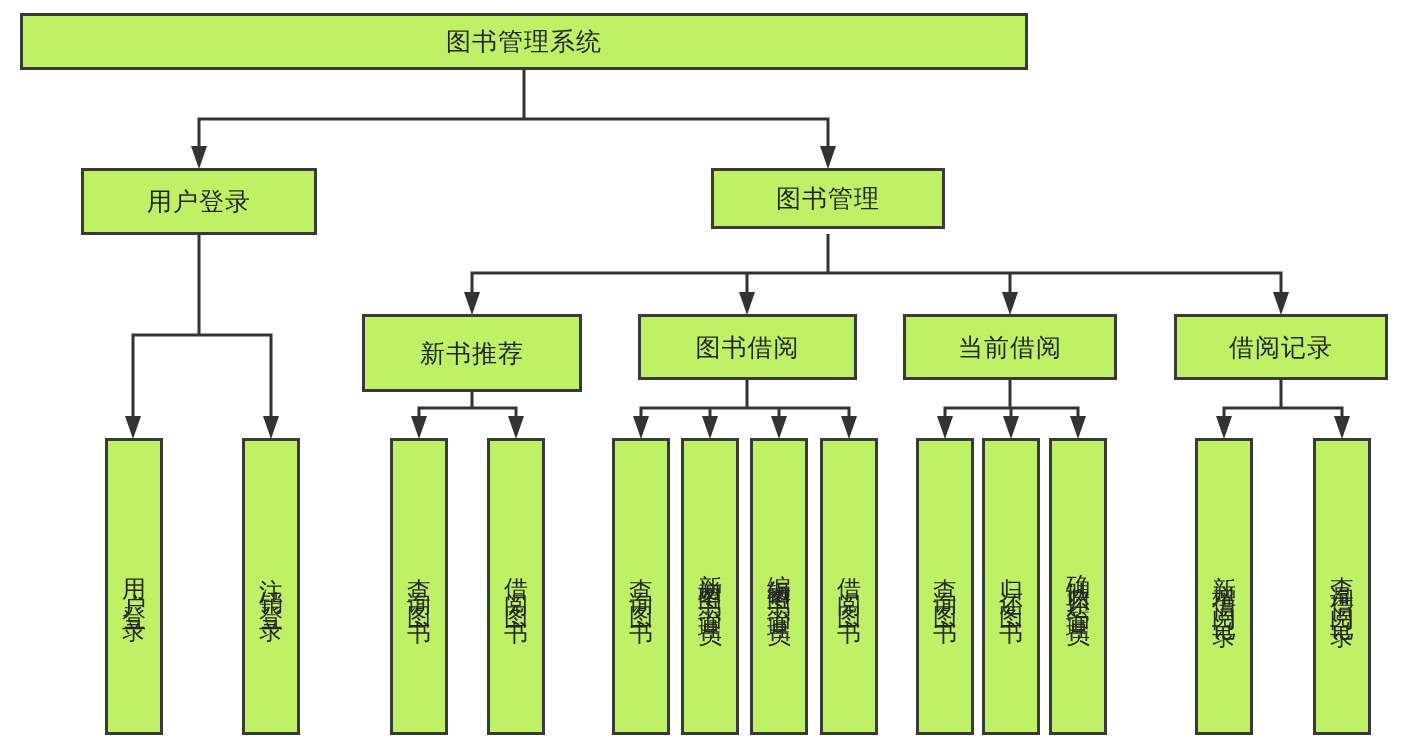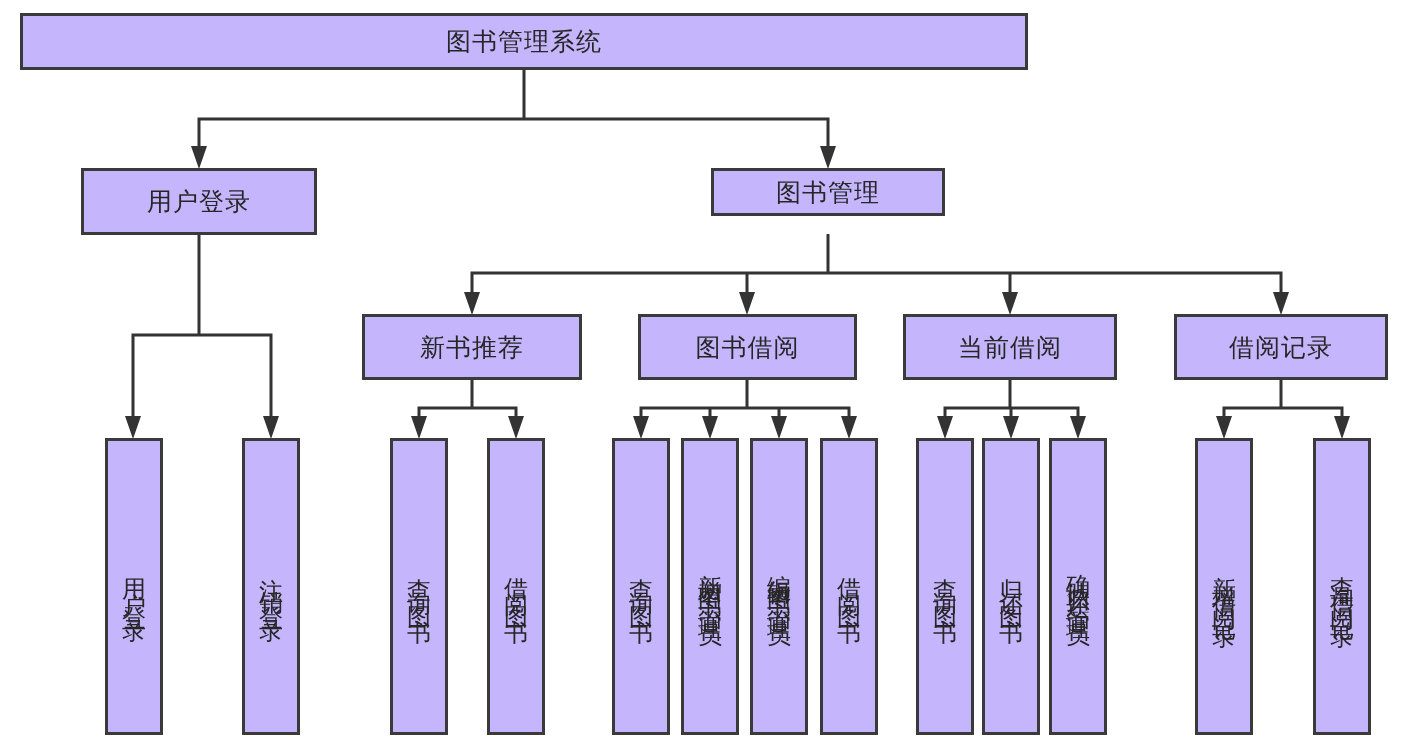--- a/index.html
+++ b/index.html
@@ -8,21 +8,21 @@
     --text:#262626;
     --watermark:#b0b0b0;
   }
   html,body{margin:0;padding:0;background:#ffffff;}
   .canvas{
     position:relative;width:1405px;height:747px;background:#ffffff;overflow:hidden;
     font-family:"Liberation Sans", sans-serif;
   }
   .connectors{position:absolute;left:0;top:0;width:1405px;height:747px;}
   .box{
-    position:absolute;background:#c4b5fd;border:3px solid var(--border);
+    position:absolute;background:#bef264;border:3px solid var(--border);
     box-sizing:border-box;display:flex;align-items:center;justify-content:center;
     color:var(--text);text-align:center;
   }
   .h{font-size:25px;letter-spacing:1px;}
   .leaf{
     writing-mode:vertical-lr;text-orientation:mixed;
     font-size:24px;letter-spacing:14px;line-height:1;
   }
   .leaf.mid{letter-spacing:10px;}
   .leaf.long{letter-spacing:7px;}
@@ -55,23 +55,23 @@
              M464 292h16l-8 23z M739 292h16l-8 23z M1002 292h16l-8 23z M1273 292h16l-8 23z
              M411 416h16l-8 23z M508 416h16l-8 23z
              M633 416h16l-8 23z M702 416h16l-8 23z M771 416h16l-8 23z M841 416h16l-8 23z
              M937 416h16l-8 23z M1003 416h16l-8 23z M1070 416h16l-8 23z
              M1216 416h16l-8 23z M1334 416h16l-8 23z"></path>
   </svg>
 
   <div class="box h" style="left:20px;top:13px;width:1008px;height:57px;">图书管理系统</div>
 
   <div class="box h" style="left:81px;top:168px;width:236px;height:67px;">用户登录</div>
-  <div class="box h" style="left:711px;top:168px;width:234px;height:48px;">图书管理</div>
+  <div class="box h" style="left:711px;top:168px;width:234px;height:61px;">图书管理</div>
 
-  <div class="box h" style="left:362px;top:314px;width:220px;height:66px;">新书推荐</div>
+  <div class="box h" style="left:362px;top:314px;width:220px;height:78px;">新书推荐</div>
   <div class="box h" style="left:903px;top:314px;width:214px;height:66px;">当前借阅</div>
   <div class="box h" style="left:638px;top:314px;width:219px;height:66px;">图书借阅</div>
   <div class="box h" style="left:1174px;top:314px;width:214px;height:66px;">借阅记录</div>
 
   <div class="box leaf" style="left:105px;top:438px;width:58px;height:297px;">用户登录</div>
   <div class="box leaf" style="left:242px;top:438px;width:58px;height:297px;">注销登录</div>
 
   <div class="box leaf" style="left:390px;top:438px;width:58px;height:297px;">查询图书</div>
   <div class="box leaf" style="left:487px;top:438px;width:58px;height:297px;">借阅图书</div>
 

